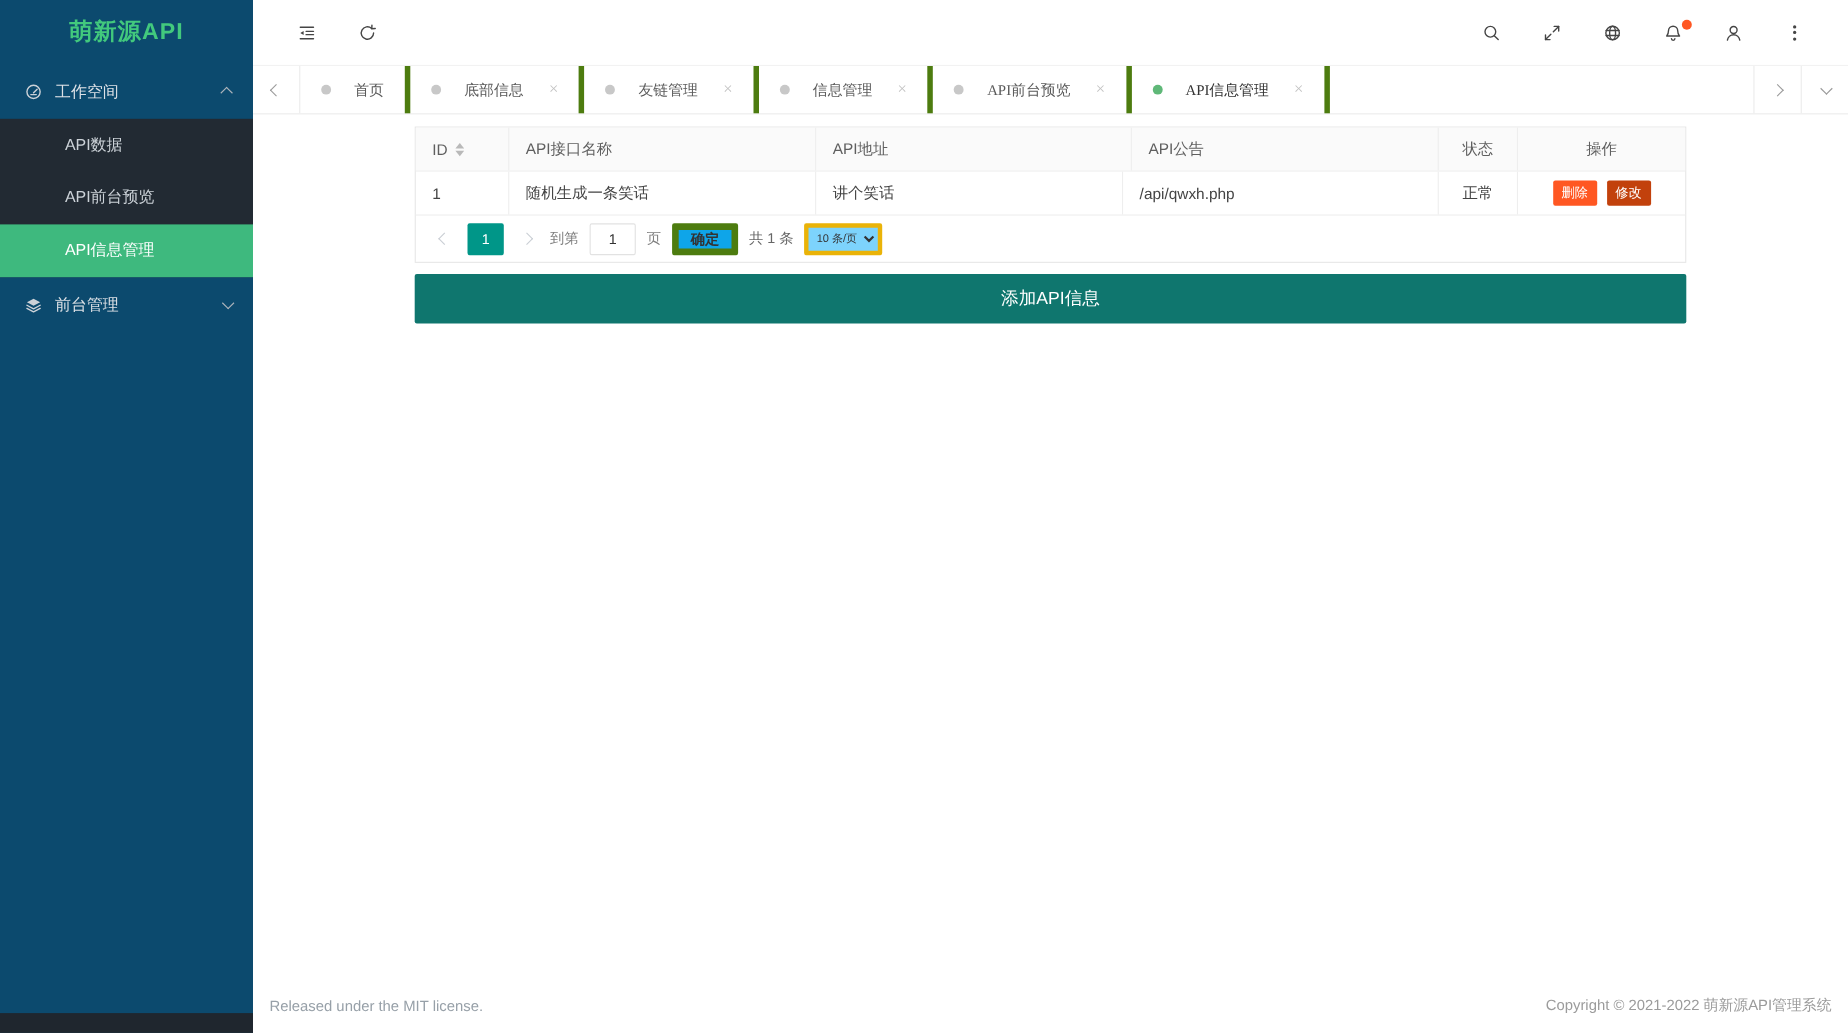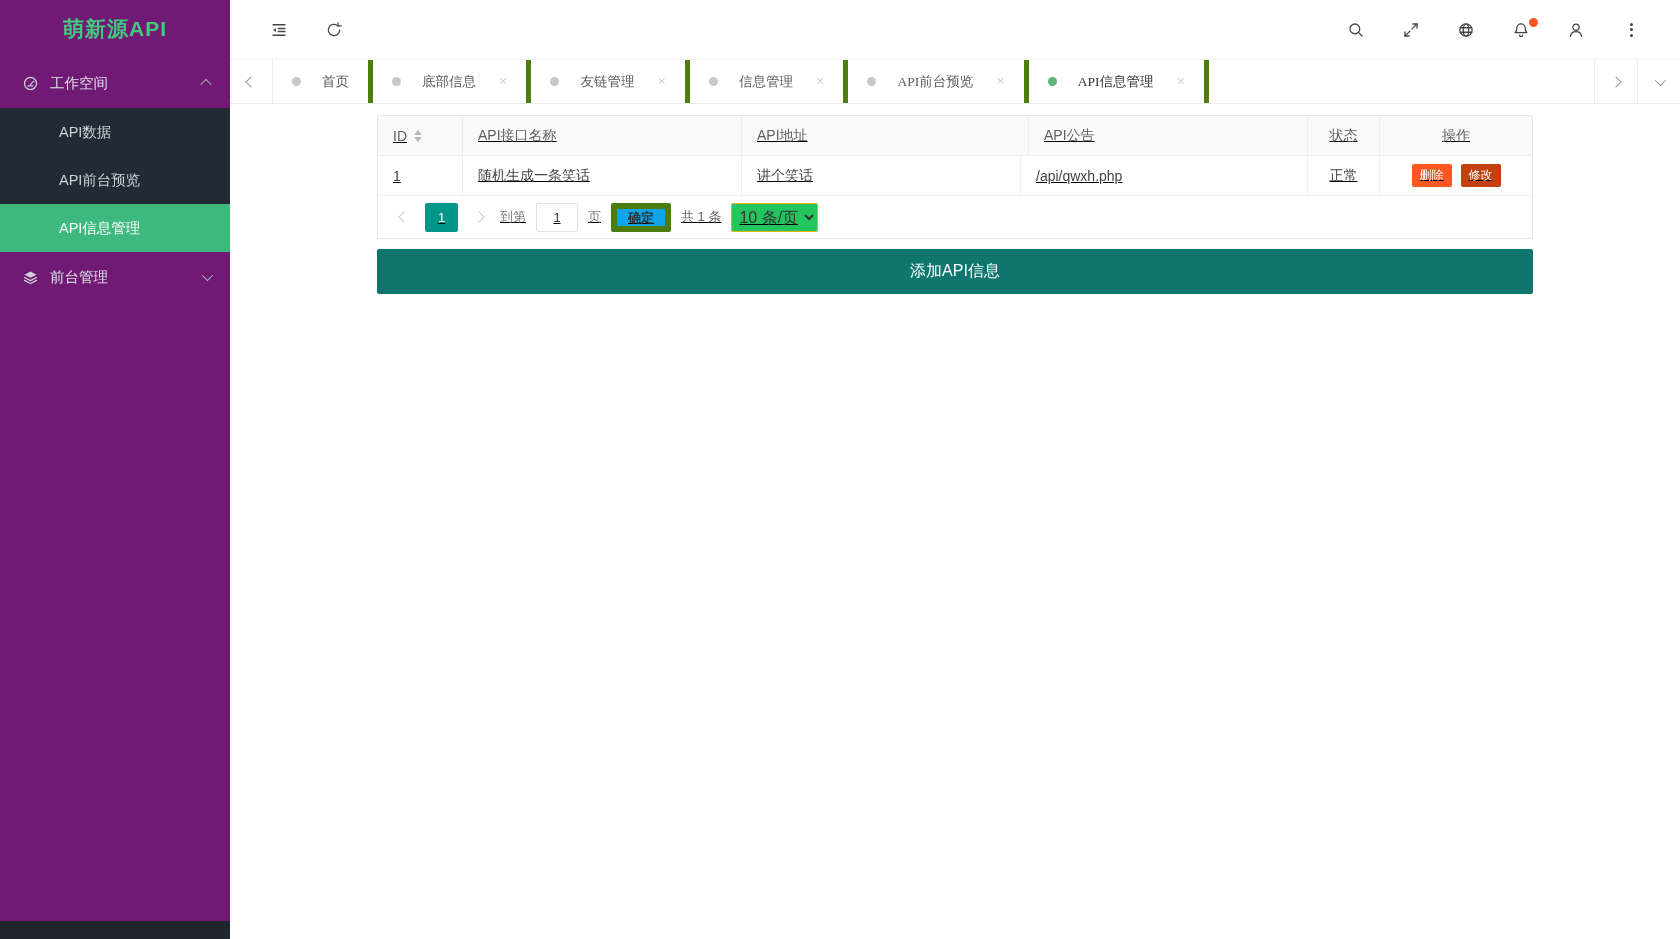--- a/index.html
+++ b/index.html
@@ -1,21 +1,21 @@
 <!DOCTYPE html>
 <html><head>
 <meta charset="utf-8">
 <style>
   * { margin:0; padding:0; box-sizing:border-box; }
   html,body { width:1680px; height:939px; overflow:hidden; }
   body { font-family:"Liberation Sans", sans-serif; background:#fff; }
   .app { display:flex; width:1680px; height:939px; }
 
   
-  .sidebar { width:230px; background:#701a75; display:flex; flex-direction:column; flex-shrink:0; }
+  .sidebar { width:230px; background:#0c4a6e; display:flex; flex-direction:column; flex-shrink:0; }
   .logo { height:58px; line-height:58px; text-align:center; color:#42c97d; font-size:21px; font-weight:bold; letter-spacing:1px; }
   .menu-parent { height:50px; display:flex; align-items:center; padding:0 20px 0 22px; color:#dde1e6; font-size:14.5px; cursor:pointer; }
   .menu-parent .mp-icon { width:17px; height:17px; margin-right:11px; display:inline-flex; }
   .menu-parent .mp-chev { margin-left:auto; }
   .submenu { background:#222a33; }
   .submenu-item { height:48px; line-height:48px; padding-left:59px; color:#ccd2d8; font-size:14.5px; cursor:pointer; }
   .submenu-item.active { background:#3eb97e; color:#fff; }
   .sidebar-bottom { margin-top:auto; height:18px; background:#1f262e; }
 
   .chev { display:inline-block; width:8px; height:8px; border-right:1.6px solid #aeb5bc; border-bottom:1.6px solid #aeb5bc; }
@@ -45,21 +45,21 @@
   .tab-arrowbox.last-group { border-left:1px solid #ececec; }
   .tabs { display:flex; align-items:stretch; }
   .tab { display:flex; align-items:center; gap:21px; padding:0 19px; border-right:5px solid #4d7c0f; font-size:13.5px; color:#5a5a5a; cursor:pointer; white-space:nowrap;font-family:Liberation Serif, serif; }
   .tab .dot { width:9px; height:9px; border-radius:50%; background:#c8c8c8; }
   .tab.active .dot { background:#5fb878; }
   .tab.active { color:#333; }
   .tab-close { color:#c2c2c2; font-size:15px; line-height:1; margin-left:2px; cursor:pointer; }
   .tab-right { margin-left:auto; display:flex; }
 
   
-  .content { flex:1; display:flex; flex-direction:column; padding-top:11px; min-height:0;text-decoration:underline; }
+  .content { flex:1; display:flex; flex-direction:column; padding-top:11px; min-height:0; }
   .container { width:1156px; margin:0 auto; }
 
   .grid-table { border:1px solid #e7e7e7; background:#fff; }
   .t-row { display:flex; align-items:stretch; }
   .t-row.head { background:#fafafa; }
   .t-row.body { border-top:1px solid #eeeeee; }
   .t-cell { min-height:39px; display:flex; align-items:center; padding:0 15px; font-size:14px; color:#555; border-right:1px solid #eeeeee; overflow:hidden; }
   .t-row .t-cell:last-child { border-right:none; }
   .t-row.head .t-cell { color:#5f5f5f; }
   .t-row.body .t-cell { color:#444; }
@@ -80,21 +80,21 @@
   .mini-btn.primary { background:#c2410c; }
 
   
   .pagination { border-top:1px solid #eeeeee; height:43px; display:flex; align-items:center; padding-left:15px; gap:10px; font-size:13px; color:#666; }
   .pg-arrow { width:22px; display:flex; justify-content:center; cursor:pointer; }
   .pg-current { min-width:33px; height:29px; background:#009688; color:#fff; display:flex; align-items:center; justify-content:center; font-size:13px; border-radius:2px; }
   .pg-label { color:#7e7e7e; }
   .pg-input { width:42px; height:29px; border:1px solid #e2e2e2; border-radius:2px; text-align:center; font-size:13px; color:#333; font-family:inherit; }
   .pg-confirm { height:29px; padding:0 11px; background:#0ea5e9; border:6px solid #4d7c0f; border-radius:2px; font-weight:bold; font-size:13px; color:#333; cursor:pointer; font-family:inherit; }
   .pg-total { color:#666; }
-  .pg-size { height:29px; border:1px solid #eab308; border-radius:2px; font-size:16px; color:#333; padding:0 3px; background:#22c55e; font-family:inherit; }
+  .pg-size { height:29px; border:4px solid #eab308; border-radius:2px; font-size:10px; color:#333; padding:0 3px; background:#7dd3fc; font-family:inherit; }
 
   
   .add-btn { margin-top:10px; width:1156px; height:45px; background:#0f766e; border:none; border-radius:2px; color:#fff; font-size:16px; cursor:pointer; font-family:inherit; }
 
   
   .page-footer { margin-top:auto; display:flex; justify-content:space-between; align-items:center; padding:0 15px 16px 15px; font-size:13.5px; color:#97a0a8; }
   .page-footer .right { color:#9b9b9b; }
 
   svg.ico { fill:none; stroke:currentColor; stroke-width:1.7; stroke-linecap:round; stroke-linejoin:round; }
   svg.sbico { fill:none; stroke:#ccd2d8; stroke-width:1.8; stroke-linecap:round; stroke-linejoin:round; width:17px; height:17px; }
@@ -296,15 +296,19 @@
             <span class="pg-total">共 1 条</span>
             <select class="pg-size">
               <option>10 条/页</option>
             </select>
           </div>
         </div>
 
         <button class="add-btn">添加API信息</button>
       </div>
 
+      <div class="page-footer">
+        <span class="left">Released under the MIT license.</span>
+        <span class="right">Copyright © 2021-2022 萌新源API管理系统</span>
+      </div>
     </div>
   </div>
 </div>
 
 </body></html>

